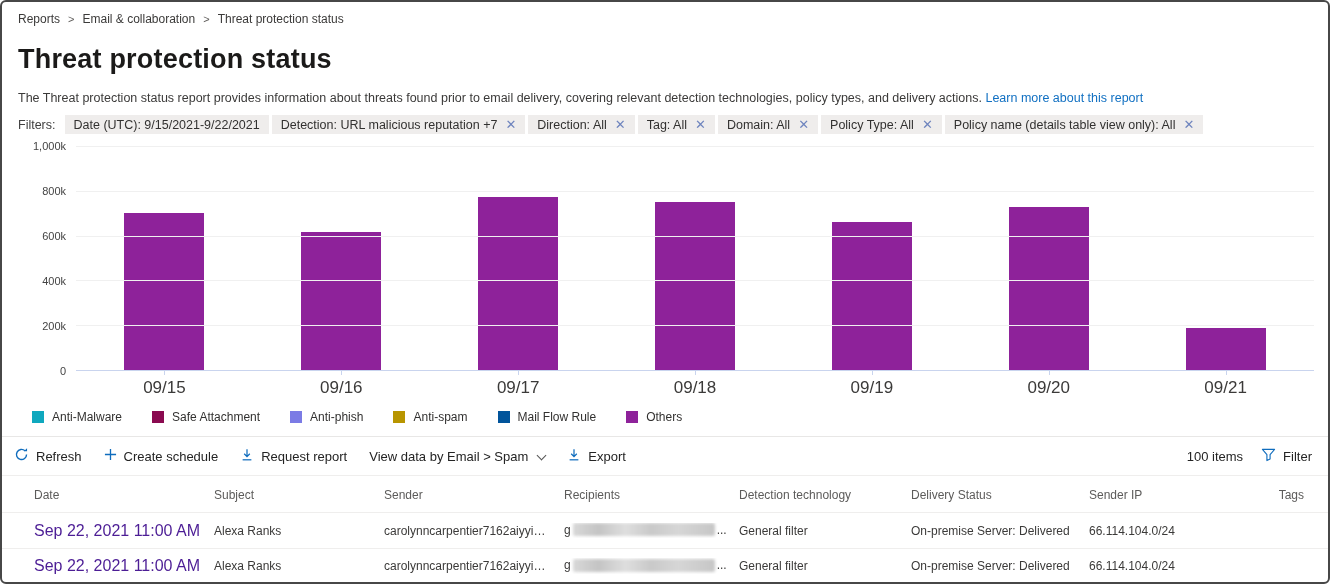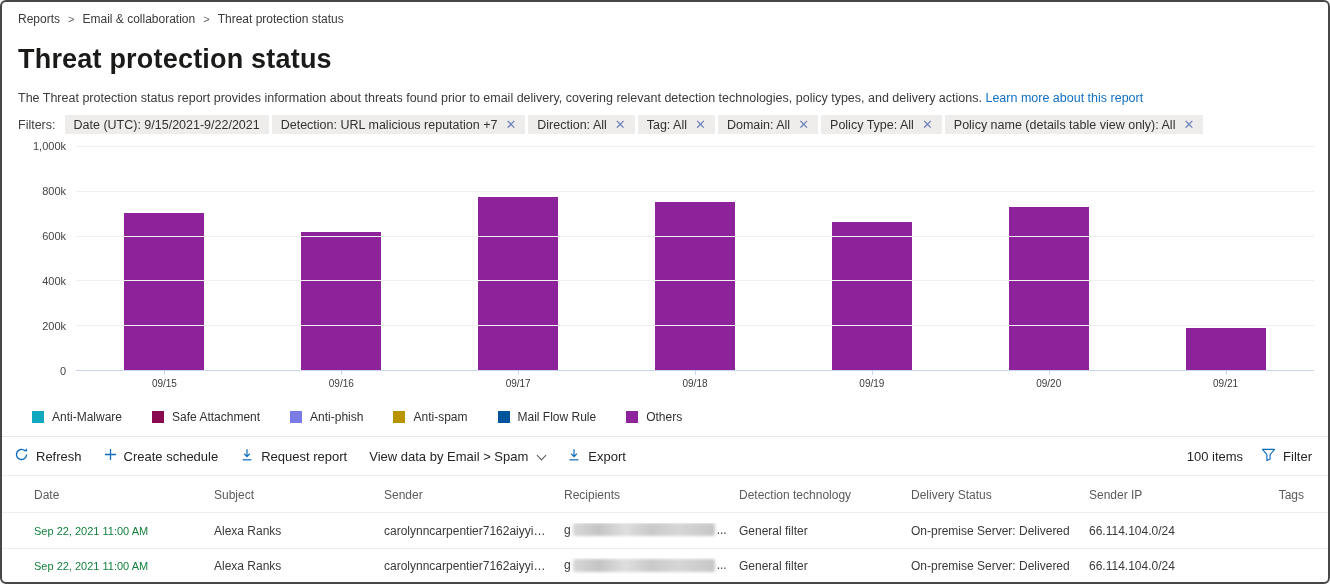--- a/index.html
+++ b/index.html
@@ -34,21 +34,21 @@
   
   .chart { position:relative; height:250px; margin:12px 0 0 0; }
   .y-labels { position:absolute; left:0; top:0; width:48px; height:225px; }
   .y-label { position:absolute; right:0; transform:translateY(-50%); font-size:11px; color:#444; }
   .plot { position:absolute; left:58px; right:0; top:0; height:225px; border-bottom:1px solid #c9d4ee; }
   .gridline { position:absolute; left:0; right:0; height:1px; background:#f0f0f0; }
   .bars { position:absolute; left:0; right:0; top:0; bottom:0; display:flex; }
   .bar-slot { flex:1; display:flex; align-items:flex-end; justify-content:center; }
   .bar { width:80px; }
   .x-labels { position:absolute; left:58px; right:0; top:225px; display:flex; }
-  .x-slot { flex:1; text-align:center; font-size:10px; color:#3b3a39; padding-top:7px; position:relative; }
+  .x-slot { flex:1; text-align:center; font-size:17px; color:#3b3a39; padding-top:7px; position:relative; }
   .x-slot::before { content:''; position:absolute; top:0; left:50%; width:1px; height:4px; background:#c9d4ee; }
 
   
   .legend { display:flex; align-items:center; gap:30px; margin:14px 0 0 14px; font-size:12px; color:#323130; }
   .legend-item { display:flex; align-items:center; gap:8px; cursor:default; }
   .swatch { width:12px; height:12px; display:inline-block; }
 
   .divider { height:1px; background:#e8e7e6; margin-top:12px; }
   .divider.sub { background:#efeeed; margin-top:0; }
 
@@ -63,21 +63,21 @@
   .items-count { font-size:13px; color:#242424; }
 
   
   .tbl { margin-top:2px; }
   .tbl-grid { display:grid; grid-template-columns:180px 170px 180px 175px 172px 178px 157px 1fr; padding-left:32px; padding-right:14px; align-items:center; }
   .tbl-head { height:34px; font-size:12px; color:#5c5b5a; }
   .tbl-head .cell:last-child { text-align:right; }
   .tbl-row { height:36px; border-top:1px solid #efeeed; font-size:12px; color:#3b3a39; cursor:pointer; }
   .tbl-row:last-child { border-bottom:1px solid #efeeed; }
   .cell { overflow:hidden; white-space:nowrap; text-overflow:ellipsis; padding-right:10px; }
-  .cell-date { font-size:11px; color:#15803d; }
+  .cell-date { font-size:16px; color:#4c1d95; }
   .redacted { display:inline-block; vertical-align:middle; width:142px; height:13px; margin:0 2px 2px 2px;
     background:linear-gradient(90deg,#d8d8d8 0%,#c4c4c4 18%,#dedede 37%,#c9c9c9 55%,#d6d6d6 74%,#c6c6c6 100%);
     filter:blur(1.6px); border-radius:2px; }
 </style>
 </head>
 <body>
 
 <div class="page">
   <nav class="breadcrumb">
       <span class="crumb">Reports</span>

